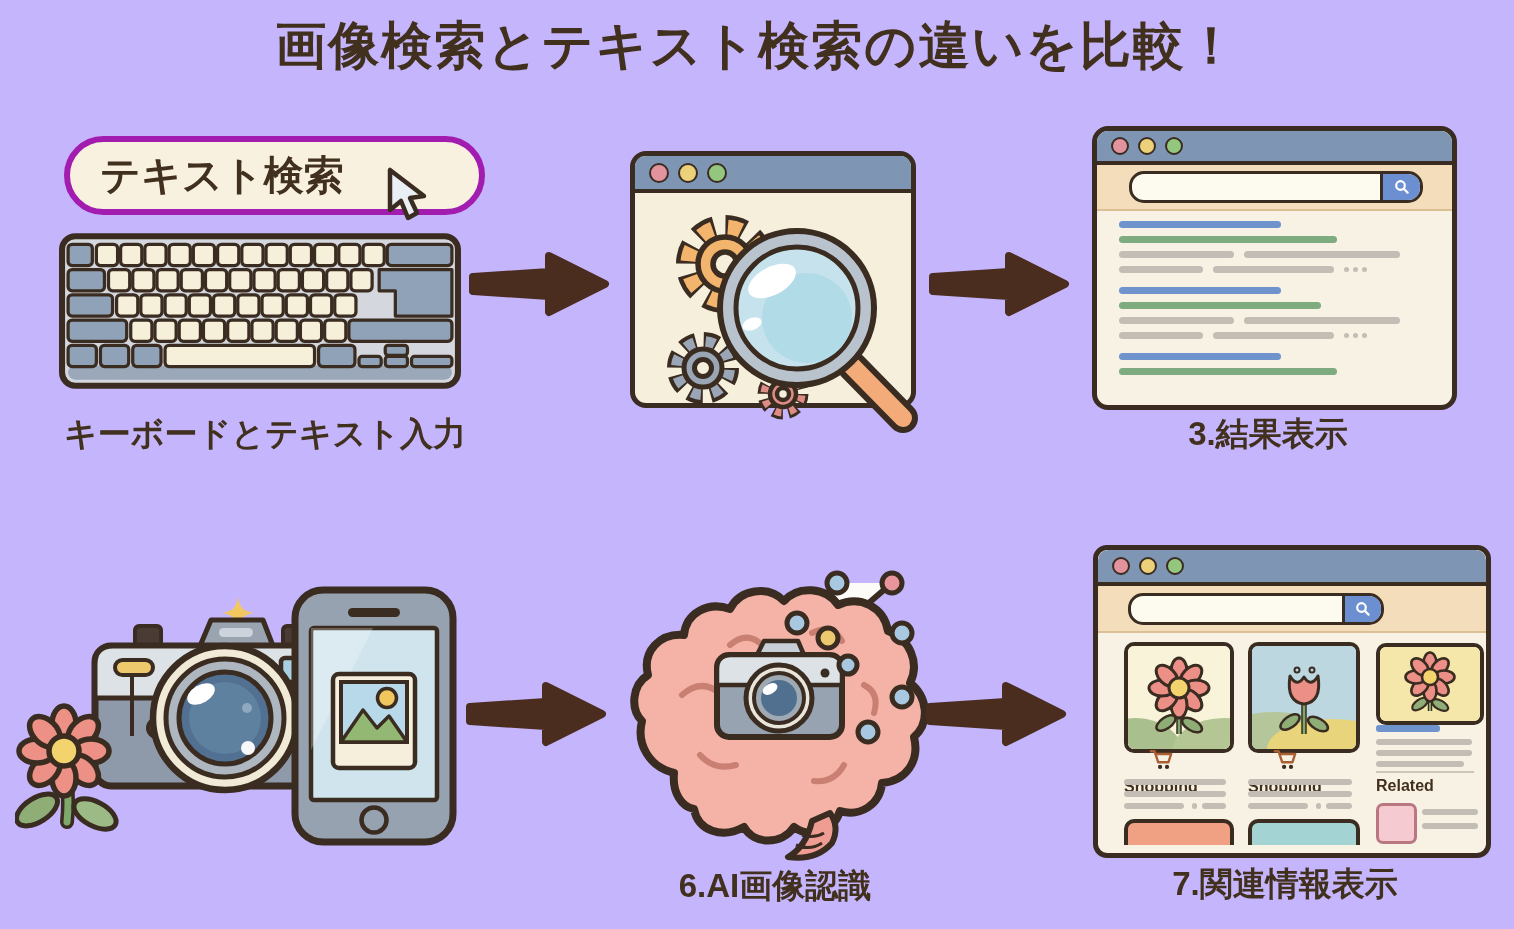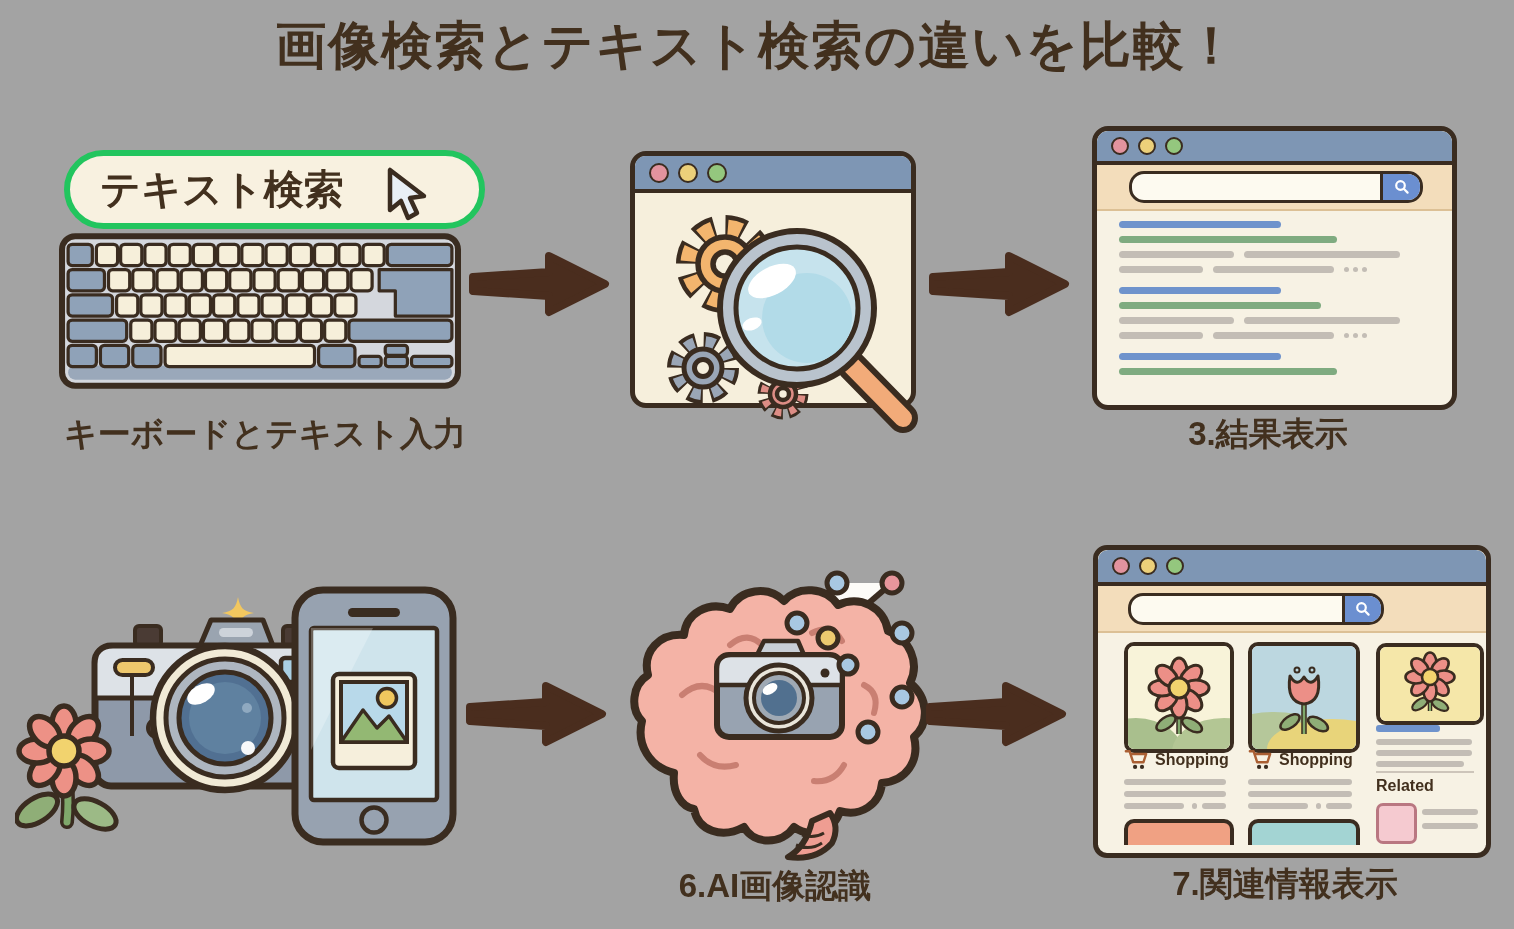--- a/index.html
+++ b/index.html
@@ -1,32 +1,32 @@
 <!DOCTYPE html>
 <html><head>
 <meta charset="utf-8">
 <style>
   html,body{margin:0;padding:0;background:#ffffff;}
   .stage{
-    position:relative;width:1514px;height:929px;background:#a3a3a3;
+    position:relative;width:1514px;height:929px;background:#c4b5fd;
     font-family:"Liberation Sans","DejaVu Sans",sans-serif;color:#42301e;
     overflow:hidden;
   }
   .title{
     position:absolute;left:0;right:0;top:12px;text-align:center;
     font-size:51px;font-weight:800;letter-spacing:2px;color:#42301e;
   }
   .caption{
     position:absolute;text-align:center;font-size:33px;font-weight:800;color:#42301e;
     white-space:nowrap;
   }
   
   .pill{
-    position:absolute;left:64px;top:150px;width:379px;height:67px;
-    background:#f8f1e0;border:6px solid #22c55e;border-radius:42px;
+    position:absolute;left:64px;top:136px;width:379px;height:67px;
+    background:#f8f1e0;border:6px solid #a21caf;border-radius:42px;
     display:flex;align-items:center;padding-left:30px;box-sizing:content-box;
   }
   .pill span{font-size:40px;font-weight:800;color:#42301e;}
   .cursor{position:absolute;left:378px;top:166px;width:60px;height:60px;z-index:3;}
   
   .browser{position:absolute;background:#f6efdc;border:5px solid #3a2c20;border-radius:16px;}
   .b-bar{background:#7e96b4;border-bottom:4px solid #3a2c20;border-radius:10px 10px 0 0;
     display:flex;align-items:center;gap:9px;padding-left:14px;}
   .tl{border-radius:50%;border:2.5px solid #3a2c20;}
   .tl.r{background:#e2939e}.tl.y{background:#ecd07a}.tl.g{background:#94c77e}
@@ -41,21 +41,21 @@
   .bar.blue{background:#6f93cc}.bar.green{background:#7fab80}.bar.gray{background:#c3bdb5}
   .rrow{display:flex;gap:10px;align-items:center;margin-bottom:8px;}
   .rrow .bar{margin-bottom:0;}
   .dots3{display:flex;gap:4px;align-items:center;}
   .dots3 i{width:5px;height:5px;border-radius:50%;background:#c3bdb5;}
   
   .arrow{position:absolute;width:150px;height:92px;}
   
   .shop-body{position:relative;background:#f7f2e4;height:212px;overflow:hidden;}
   .pcard{position:absolute;border:4px solid #3a2c20;border-radius:10px;overflow:hidden;background:#fff;}
-  .tagrow{position:absolute;display:flex;align-items:center;gap:7px;font-size:16px;font-weight:800;color:#42301e;}
+  .tagrow{position:absolute;display:flex;align-items:center;gap:7px;font-size:16px;font-weight:800;color:#42301e;flex-direction:column;}
   .sline{position:absolute;height:6px;border-radius:3px;background:#c3bdb5;}
   .sline.blue{background:#6f93cc;height:7px;}
   .divline{position:absolute;height:2px;background:#cdc5ba;}
   .related{position:absolute;font-size:16px;font-weight:800;color:#42301e;}
   .pinksq{position:absolute;width:35px;height:35px;background:#f5cad0;border:3px solid #b97781;border-radius:7px;}
   .svgfill{display:block;width:100%;height:100%;}
 </style>
 </head>
 <body>
 

